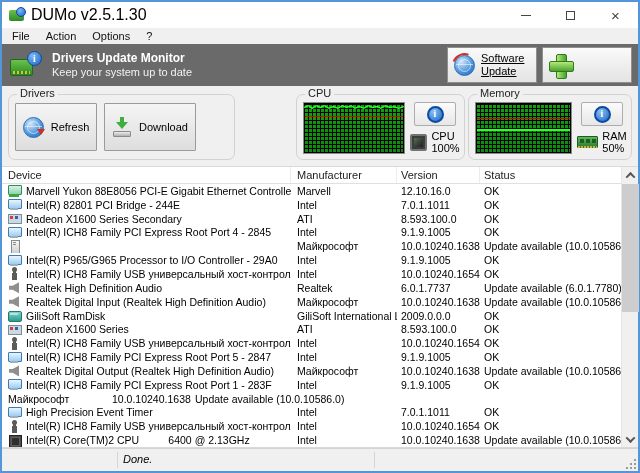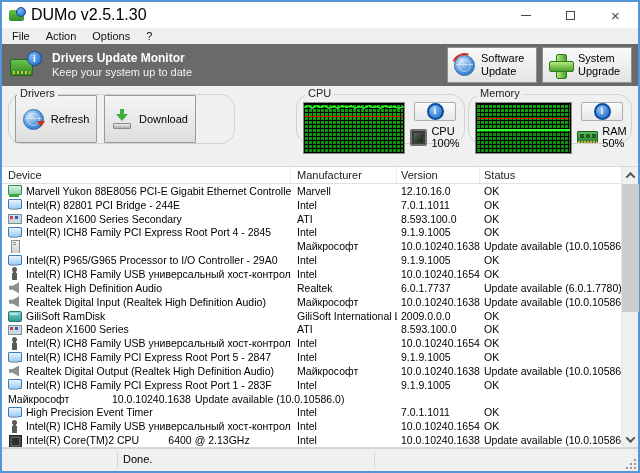--- a/index.html
+++ b/index.html
@@ -24,37 +24,37 @@
 
   
   .banner { height:42px; background:#6a6a6a; display:flex; align-items:center; padding:0 4px 0 8px; flex:none; }
   .banner-icon { width:34px; height:29px; position:relative; margin-right:8px; flex:none; }
   .banner-card { position:absolute; left:0; top:8px; width:23px; height:17px; background:linear-gradient(#6cc24a,#2e8a26); border:1px solid #1e6a18; border-radius:2px; }
   .banner-card::after { content:""; position:absolute; left:2px; bottom:1px; right:2px; height:3px; background:repeating-linear-gradient(90deg,#d4c23a 0 2px,#2e8a26 2px 4px); }
   .banner-info { position:absolute; right:2px; top:0; width:15px; height:15px; border-radius:50%; background:radial-gradient(circle at 35% 30%, #7db9ef, #1a64c8); border:1px solid #0c4aa0; color:#fff; font:bold 10px/14px "Liberation Serif", serif; text-align:center; }
   .banner-titles { display:flex; flex-direction:column; justify-content:flex-start; }
   .banner-title { color:#ffffff; font-size:12px; font-weight:bold; line-height:15px; }
   .banner-sub { color:#f2f2f2; font-size:11px; line-height:13px; }
-  .banner-buttons { margin-left:auto; display:flex; gap:5px; padding-right:2px; }
+  .banner-buttons { margin-left:auto; display:flex; gap:5px; padding-right:2px;text-decoration:underline; }
   .hdr-btn { width:90px; height:36px; background:linear-gradient(#fafafa,#e3e3e3); border:1px solid #8f8f8f; display:flex; align-items:center; gap:6px; padding:2px 6px; }
   .hdr-btn .lbl { font-size:11px; line-height:13px; color:#000; width:52px; }
 
   .globe { width:21px; height:21px; border-radius:50%; background:radial-gradient(circle at 35% 30%, #cfe6fa, #4a90d9 60%, #1d5fae); border:1px solid #2a6db8; position:relative; flex:none; }
   .globe::before { content:""; position:absolute; inset:3px; border-radius:50%; border:1px solid rgba(255,255,255,.55); }
   .globe::after { content:""; position:absolute; left:1px; right:1px; top:45%; height:1px; background:rgba(255,255,255,.55); }
   .red-swoosh { position:absolute; left:-3px; top:-3px; width:25px; height:25px; border:2px solid transparent; border-top-color:#d03020; border-radius:50%; transform:rotate(-25deg); }
   .red-drop { position:absolute; right:-2px; bottom:-2px; width:0; height:0; border:4px solid transparent; border-top:6px solid #d03020; }
 
   .plus-icon { width:23px; height:23px; position:relative; flex:none; }
   .plus-icon::before { content:""; position:absolute; left:7px; top:0; width:9px; height:23px; background:linear-gradient(90deg,#b3e87a,#4aa32e); border:1px solid #2f7a1e; border-radius:2px; }
   .plus-icon::after { content:""; position:absolute; left:0; top:7px; width:23px; height:9px; background:linear-gradient(#b3e87a,#4aa32e); border:1px solid #2f7a1e; border-radius:2px; }
 
   
   .panels { height:80px; display:flex; padding:8px 6px 6px 6px; flex:none; }
-  .groupbox { position:relative; border:1px solid #d2d2d2; border-radius:14px; height:50px; }
+  .groupbox { position:relative; border:1px solid #d2d2d2; border-radius:7px; height:66px; }
   .gb-label { position:absolute; top:-8px; left:8px; background:#f0f0f0; padding:0 3px; font-size:11px; color:#222; }
   .gb-drivers { width:227px; margin-right:61px; display:flex; align-items:center; gap:7px; padding:0 6px; }
   .gb-cpu { width:169px; margin-right:3px; display:flex; padding:7px 4px 5px 6px; gap:5px; }
   .gb-mem { flex:1; display:flex; padding:7px 4px 5px 6px; gap:5px; }
 
   .drv-btn { height:48px; background:linear-gradient(#f5f5f5,#dedede); border:1px solid #9a9a9a; border-radius:1px; display:flex; align-items:center; justify-content:center; gap:7px; font-size:11px; color:#000; }
   .btn-refresh { width:82px; }
   .btn-download { width:92px; }
   .dl-icon { width:20px; height:20px; position:relative; flex:none; }
   .dl-stem { position:absolute; left:8px; top:0; width:4px; height:6px; background:#3fae3f; }
@@ -117,21 +117,21 @@
   
   .vscroll { width:17px; background:#f0f0f0; border-left:1px solid #e5e5e5; position:relative; flex:none; }
   .sb-btn { position:absolute; left:0; width:17px; height:16px; display:flex; align-items:center; justify-content:center; }
   .sb-up { top:0; } .sb-dn { bottom:0; }
   .chev { width:7px; height:7px; border-left:2px solid #555; border-top:2px solid #555; }
   .chev-up { transform:rotate(45deg) translate(1px,1px); }
   .chev-dn { transform:rotate(225deg) translate(1px,1px); }
   .sb-thumb { position:absolute; left:0; top:17px; width:17px; height:128px; background:#cdcdcd; }
 
   
-  .statusbar { height:23px; background:#f0f0f0; border-top:1px solid #d4d4d4; position:relative; flex:none; }
+  .statusbar { height:23px; background:#f0f0f0; border-top:1px solid #d4d4d4; position:relative; flex:none;font-style:italic; }
   .sb-div { position:absolute; top:3px; bottom:3px; width:1px; background:#d5d5d5; }
   .sb-div1 { left:115px; } .sb-div2 { left:372px; }
   .status-text { position:absolute; left:121px; top:4px; font-size:11px; color:#000; }
   .grip { position:absolute; right:1px; bottom:1px; width:12px; height:12px;
     background:
       radial-gradient(circle at 10px 2px, #9a9a9a 1px, transparent 1.5px),
       radial-gradient(circle at 10px 6px, #9a9a9a 1px, transparent 1.5px),
       radial-gradient(circle at 6px 6px, #9a9a9a 1px, transparent 1.5px),
       radial-gradient(circle at 10px 10px, #9a9a9a 1px, transparent 1.5px),
       radial-gradient(circle at 6px 10px, #9a9a9a 1px, transparent 1.5px),
@@ -176,21 +176,20 @@
     </div>
     <div class="banner-buttons">
       <div class="hdr-btn">
         <span class="globe">
             <span class="red-swoosh"></span>
           </span>
         <span class="lbl">Software Update</span>
       </div>
       <div class="hdr-btn">
         <span class="plus-icon"></span>
-        <span class="lbl">System Upgrade</span>
       </div>
     </div>
   </div>
 
   <div class="panels">
     <div class="groupbox gb-drivers">
       <span class="gb-label">Drivers</span>
       <div class="drv-btn btn-refresh">
         <span class="globe">
             <span class="red-drop"></span>

